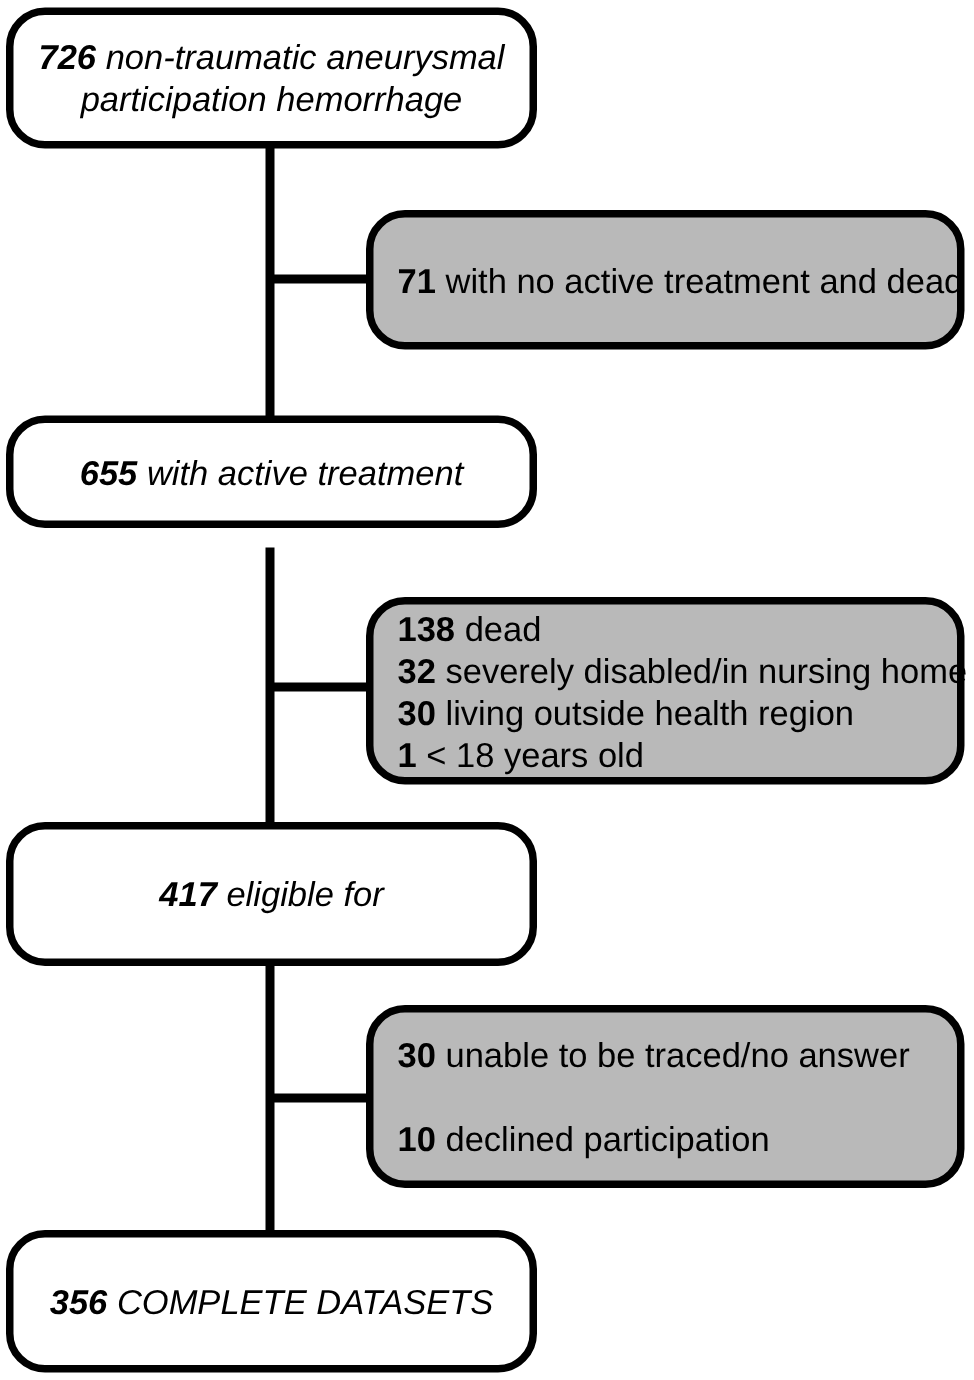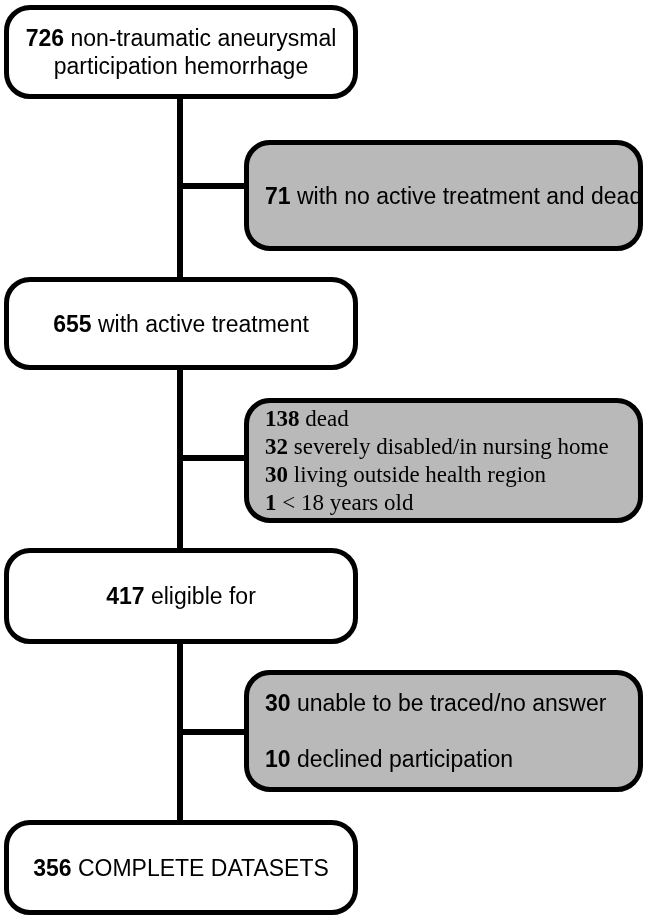--- a/index.html
+++ b/index.html
@@ -31,20 +31,21 @@
     justify-content:center;
     font-size:23px;
     line-height:28px;
   }
   .box.white{
     background:var(--white-box-fill);
     left:4px;
     width:354px;
     align-items:center;
     text-align:center;
+    font-style:italic;
   }
   .box.gray{
     background:var(--exclusion-box-fill);
     left:244px;
     width:399px;
     align-items:flex-start;
     text-align:left;
     padding-left:16px;
     padding-right:6px;
   }
@@ -67,37 +68,37 @@
   <div class="conn vline" style="top:640px;height:184px;"></div>
   <div class="conn hline" style="top:183px;"></div>
   <div class="conn hline" style="top:455px;"></div>
   <div class="conn hline" style="top:729px;"></div>
 
   <div class="box white" style="top:5px;height:94px;">
     <div class="tline"><b>726</b> <span>non-traumatic aneurysmal</span></div>
     <div class="tline"><span>participation hemorrhage</span></div>
   </div>
 
-  <div class="box white" style="top:277px;height:93px;">
+  <div class="box white" style="top:277px;height:75px;">
     <div class="tline"><b>655</b> <span>with active treatment</span></div>
   </div>
 
   <div class="box white" style="top:548px;height:96px;">
     <div class="tline"><b>417</b> <span>eligible for</span></div>
   </div>
 
   <div class="box white" style="top:820px;height:95px;">
     <div class="tline"><b>356</b> <span>COMPLETE DATASETS</span></div>
   </div>
 
-  <div class="box gray" style="top:140px;height:111px;">
+  <div class="box gray" style="top:140px;height:93px;">
     <div class="tline"><b>71</b> <span>with no active treatment and dead</span></div>
   </div>
 
-  <div class="box gray" style="top:398px;height:125px;font-family:Liberation Serif, serif;">
+  <div class="box gray" style="top:398px;height:125px;">
     <div class="tline"><b>138</b> <span>dead</span></div>
     <div class="tline"><b>32</b> <span>severely disabled/in nursing home</span></div>
     <div class="tline"><b>30</b> <span>living outside health region</span></div>
     <div class="tline"><b>1</b> <span>&lt; 18 years old</span></div>
   </div>
 
   <div class="box gray" style="top:670px;height:122px;gap:28px;">
     <div class="tline"><b>30</b> <span>unable to be traced/no answer</span></div>
     <div class="tline"><b>10</b> <span>declined participation</span></div>
   </div>

